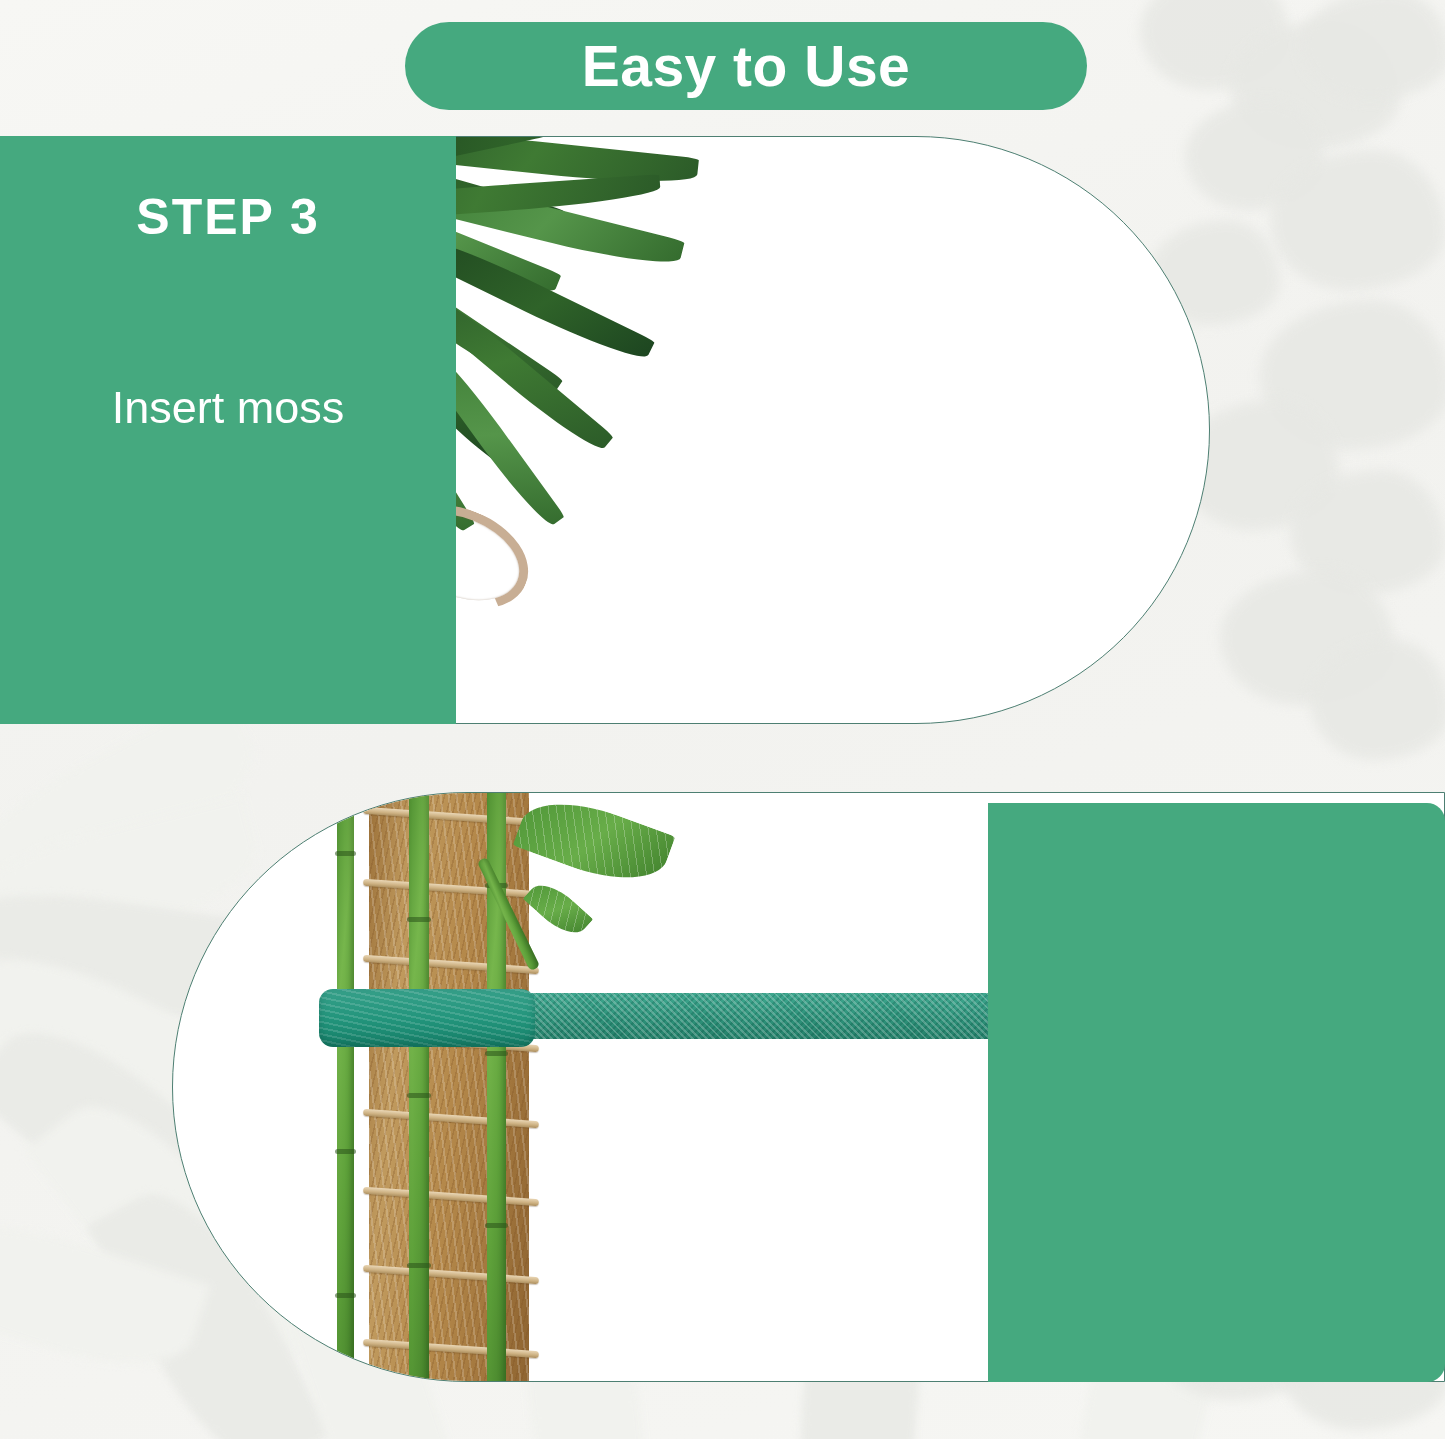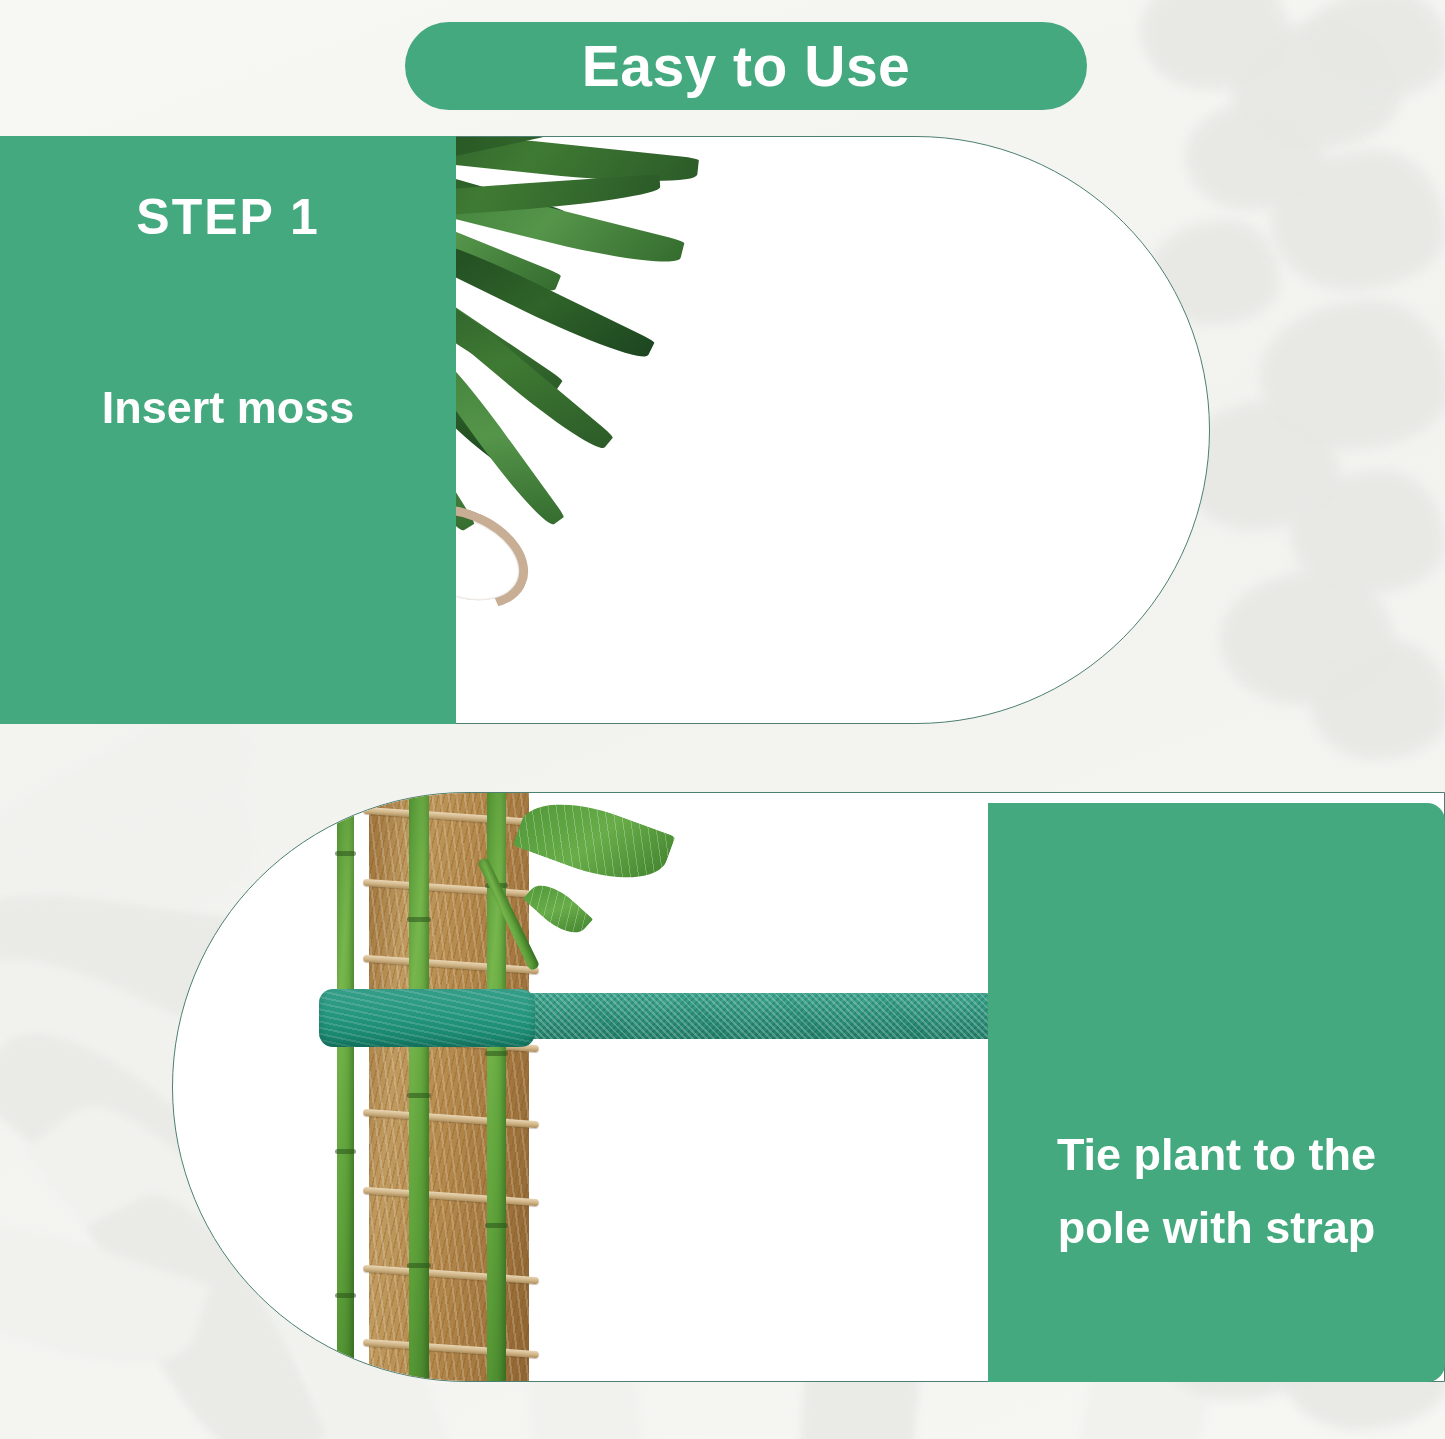--- a/index.html
+++ b/index.html
@@ -82,21 +82,21 @@
     position: absolute; left: 0; right: 0; top: 52px;
     text-align: center;
     color: #ffffff;
     font-size: 50px; font-weight: bold;
     letter-spacing: 2px;
   }
   #step1-green .step-desc {
     position: absolute; left: 8px; right: 8px; top: 236px;
     text-align: center;
     color: #ffffff;
-    font-size: 45px; font-weight: bold;
+    font-size: 45px; font-weight: normal;
     line-height: 1.62;
   }
 
   
   #step2-panel { left: 172px; top: 792px; width: 1273px; height: 590px; z-index: 20; }
 
   #step2-photo {
     position: absolute; left: 0; top: 0;
     width: 1273px; height: 590px;
     background: #ffffff;
@@ -402,21 +402,21 @@
                     border-bottom-color:transparent;border-left-color:transparent;"></div>
 
         <div class="basket-mouth" style="left:92px;top:388px;width:330px;height:66px;"></div>
         <div class="basket-rim" style="left:78px;top:392px;width:358px;height:48px;"></div>
         <div class="basket-body" style="left:78px;top:416px;width:358px;height:150px;"></div>
         <div class="basket-foot" style="left:110px;top:552px;width:296px;height:20px;"></div>
       </div>
     </div>
 
     <div id="step1-green">
-      <div class="step-label">STEP 1</div>
+      <div class="step-label">STEP 3</div>
       <div class="step-desc">
         <div>Insert moss</div>
       </div>
     </div>
   </div>
 
   <div class="panel" id="step2-panel">
 
     <div id="step2-photo">
       <div class="s2-stage">
@@ -451,20 +451,16 @@
         <div class="bamboo" style="left:330px;top:60px;width:11px;height:122px;transform:rotate(-26deg);"></div>
         <div class="s2-leaf" style="left:346px;top:16px;width:150px;height:64px;transform:rotate(20deg);"></div>
         <div class="s2-leaf" style="left:352px;top:100px;width:66px;height:32px;transform:rotate(42deg);"></div>
 
         <div class="strap-tail" style="left:342px;top:200px;width:620px;height:46px;"></div>
         <div class="strap-loop" style="left:146px;top:196px;width:216px;height:58px;"></div>
       </div>
     </div>
 
     <div id="step2-green">
-      <div class="step-desc">
-        <div>Tie plant to the</div>
-        <div>pole with strap</div>
-      </div>
     </div>
   </div>
 
 </div>
 
 </body></html>

